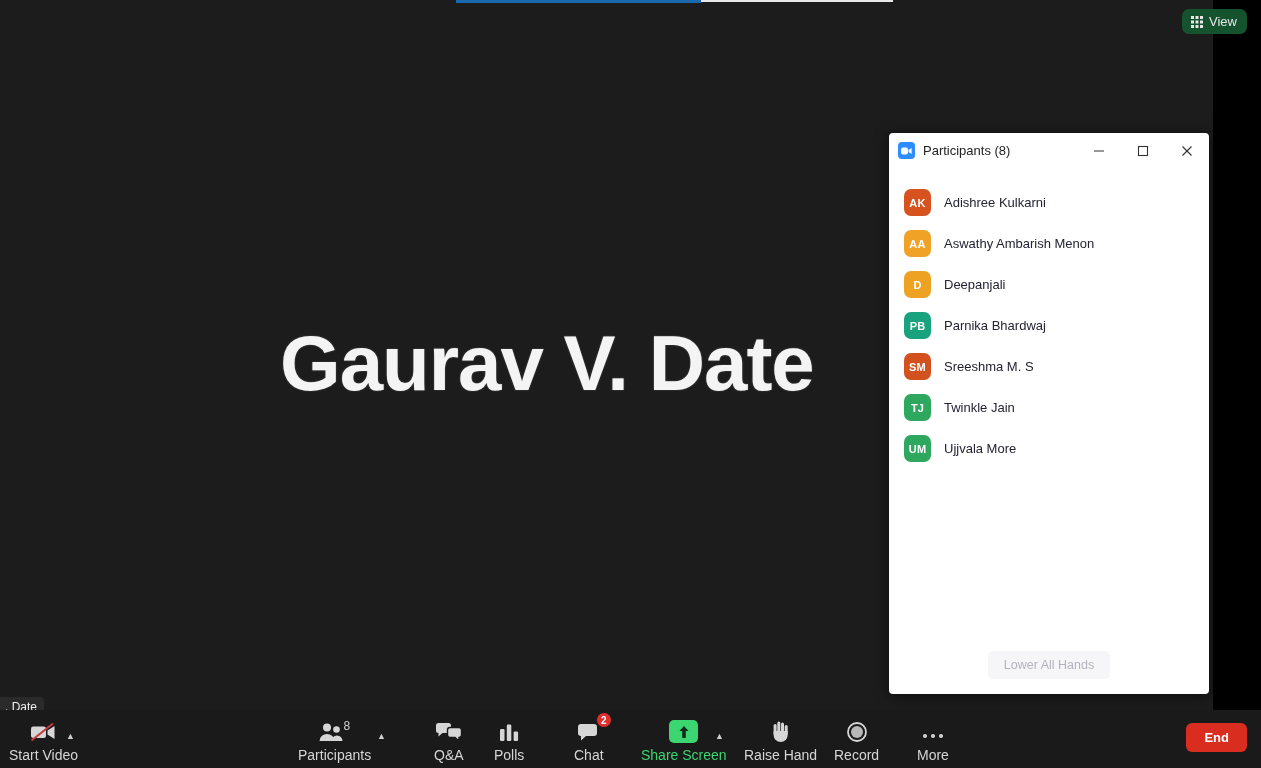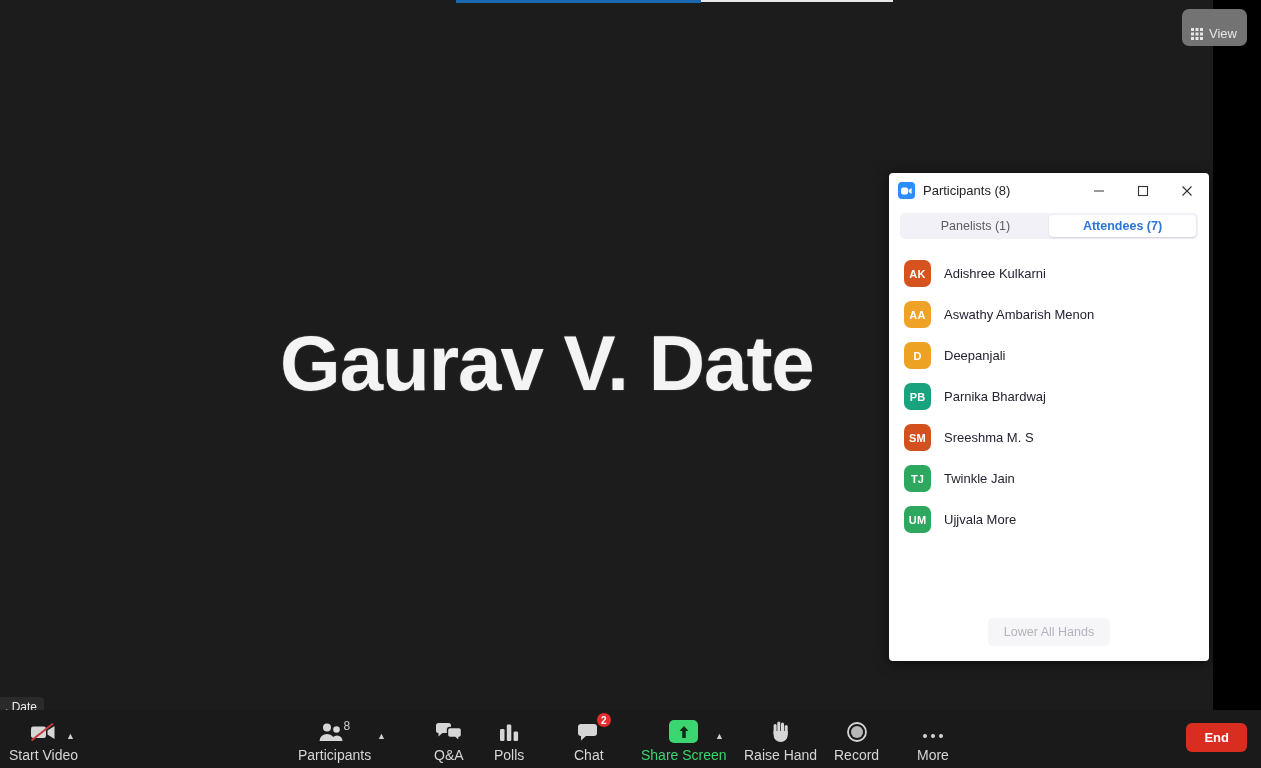--- a/index.html
+++ b/index.html
@@ -28,40 +28,40 @@
     position:absolute; left:280px; top:318px;
     font-size:78px; font-weight:bold; color:#f4f4f4;
     letter-spacing:-1px; white-space:nowrap;
     text-shadow:0 0 2px rgba(255,255,255,.25);
   }
 
   
   .view-btn {
     position:absolute; right:14px; top:9px;
     display:flex; align-items:center; gap:6px;
-    background:#737373; border-radius:7px;
-    padding:17px 10px 5px 9px; cursor:pointer;
+    background:#14532d; border-radius:7px;
+    padding:5px 10px 5px 9px; cursor:pointer;
   }
   .view-btn .lbl { font-size:13px; color:#e6e6e6; }
   .grid-ico { display:block; }
 
   
   .name-label {
     position:absolute; left:0px; top:697px;
     background:#2a2a2a; color:#f0f0f0;
     font-size:12px; padding:3px 7px 3px 5px;
     border-radius:0 4px 0 0;
   }
 
   
   .pwin {
-    position:absolute; left:889px; top:133px; width:320px; height:488px;
+    position:absolute; left:889px; top:133px; width:320px; height:561px;
     background:#fff; border-radius:4px;
     box-shadow:0 2px 14px rgba(0,0,0,.55);
-    display:flex; flex-direction:column; overflow:hidden;margin-top:40px;
+    display:flex; flex-direction:column; overflow:hidden;
   }
   .pwin-title {
     height:35px; display:flex; align-items:center;
     padding:0 0 0 9px; flex:none;
   }
   .zoom-logo {
     width:17px; height:17px; border-radius:4px; background:#2d8cff;
     display:flex; align-items:center; justify-content:center; flex:none;
   }
   .pwin-title .ttl {
@@ -202,24 +202,20 @@
           </svg>
       </span>
       <span class="wbtn close">
         <svg width="12" height="12" viewBox="0 0 12 12">
             <line x1="1.5" y1="1.5" x2="10.5" y2="10.5" stroke="#333" stroke-width="1.1"></line>
             <line x1="10.5" y1="1.5" x2="1.5" y2="10.5" stroke="#333" stroke-width="1.1"></line>
           </svg>
       </span>
     </div>
 
-    <div class="tabs">
-      <div class="tab">Panelists (1)</div>
-      <div class="tab active">Attendees (7)</div>
-    </div>
 
     <div class="plist">
       <div class="prow">
         <span class="av" style="background: rgb(214, 82, 31);">AK</span>
         <span class="pname">Adishree Kulkarni</span>
       </div>
       <div class="prow">
         <span class="av" style="background: rgb(240, 162, 39);">AA</span>
         <span class="pname">Aswathy Ambarish Menon</span>
       </div>

